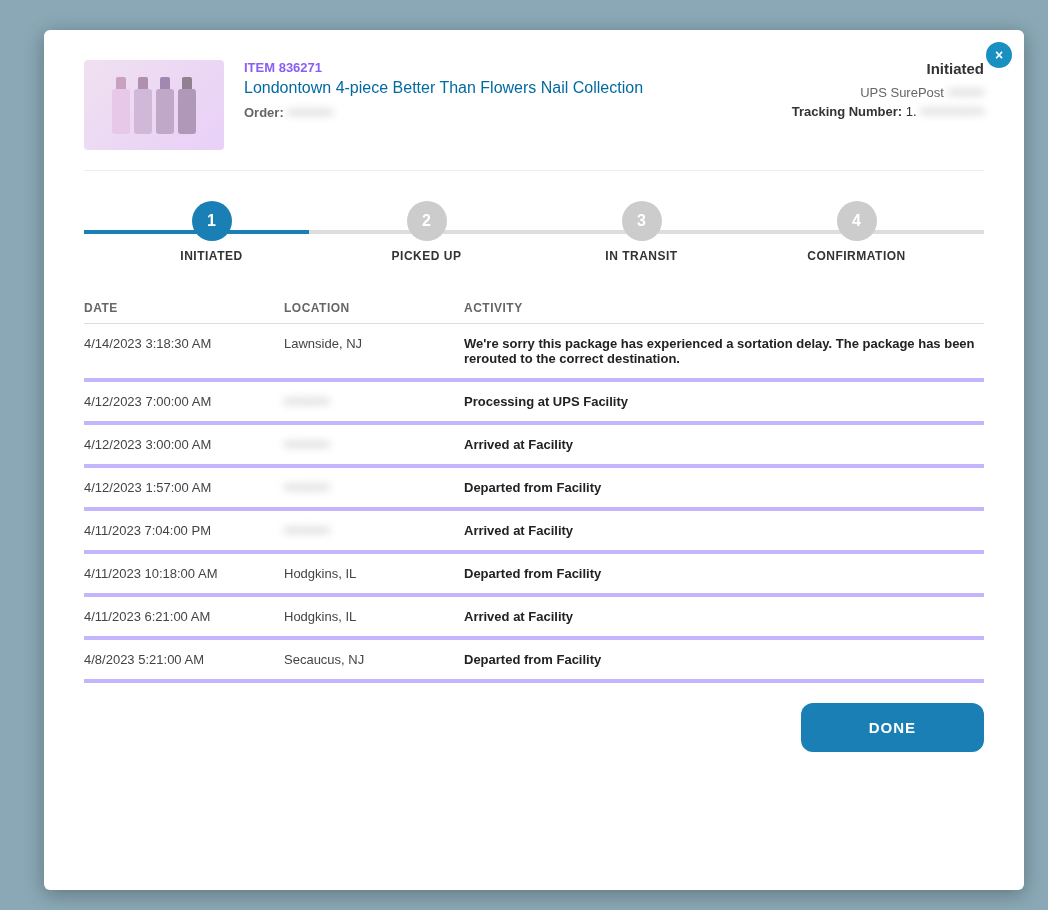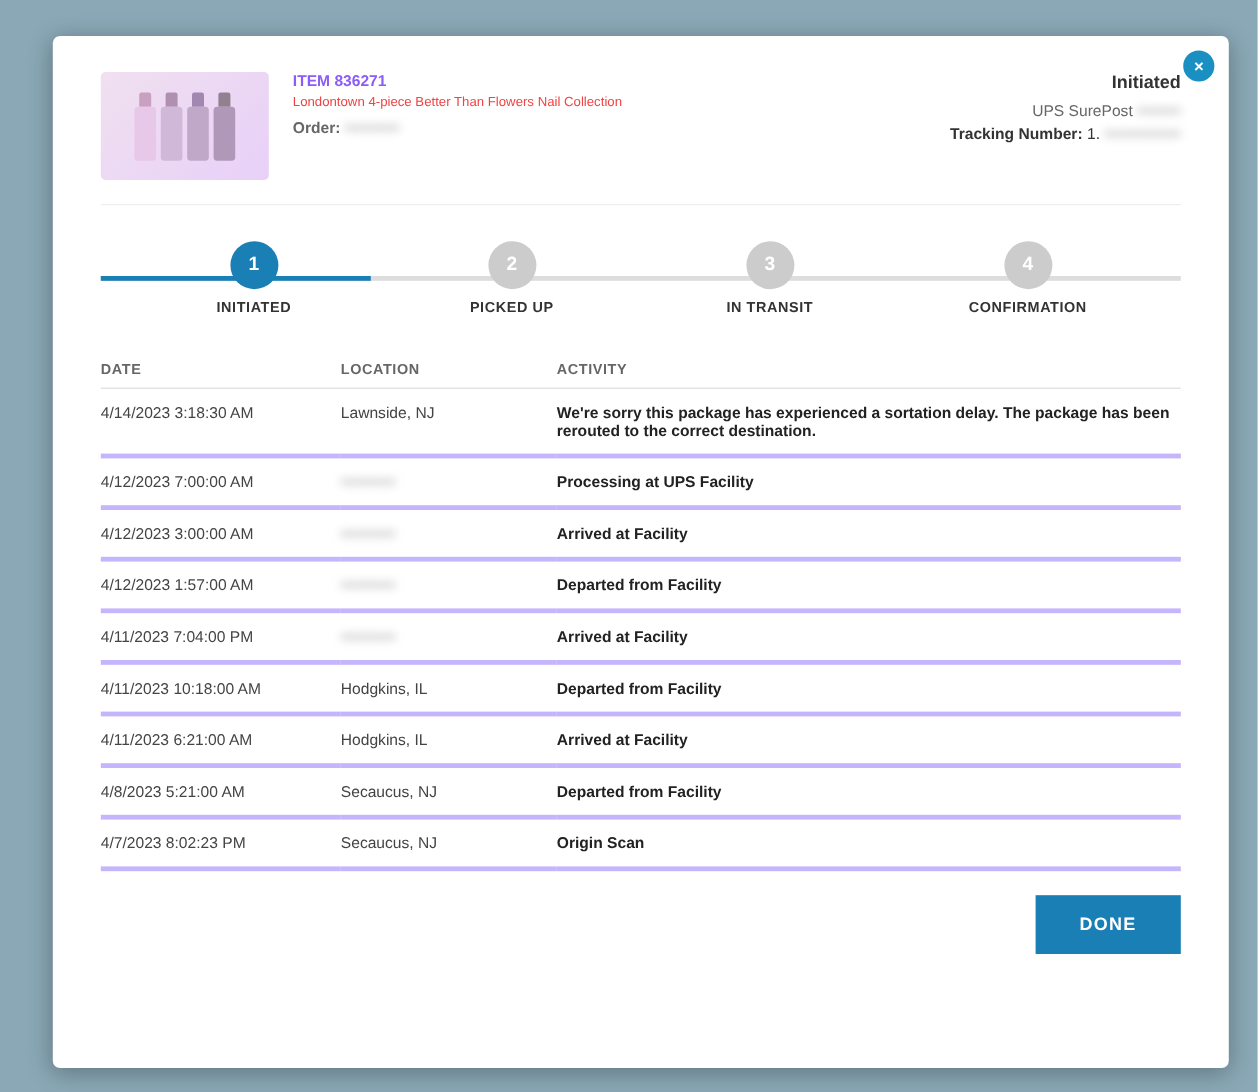--- a/index.html
+++ b/index.html
@@ -116,22 +116,22 @@
 
     .item-number {
       font-size: 13px;
       color: #8b5cf6;
       font-weight: bold;
       margin-bottom: 4px;
       text-transform: uppercase;
     }
 
     .product-name {
-      font-size: 11px;
-      color: #ef4444;
+      font-size: 16px;
+      color: #0369a1;
       margin-bottom: 8px;
     }
 
     .order-info {
       font-size: 13px;
       color: #666;
     }
 
     .order-label {
       font-weight: bold;
@@ -284,25 +284,25 @@
     .done-section {
       display: flex;
       justify-content: flex-end;
       margin-top: 20px;
     }
 
     .done-btn {
       background: #1a7fb5;
       color: #fff;
       border: none;
-      padding: 16px 37px;
+      padding: 16px 68px;
       font-size: 15px;
       font-weight: bold;
       letter-spacing: 1px;
-      border-radius: 0;
+      border-radius: 12px;
       cursor: pointer;
       text-transform: uppercase;
     }
 
     .blurred-text {
       filter: blur(4px);
       user-select: none;
       color: #999;
     }
   </style>
@@ -439,25 +439,20 @@
           <tr>
             <td>4/11/2023 6:21:00 AM</td>
             <td>Hodgkins, IL</td>
             <td class="activity-bold">Arrived at Facility</td>
           </tr>
           <tr>
             <td>4/8/2023 5:21:00 AM</td>
             <td>Secaucus, NJ</td>
             <td class="activity-bold">Departed from Facility</td>
           </tr>
-          <tr>
-            <td>4/7/2023 8:02:23 PM</td>
-            <td>Secaucus, NJ</td>
-            <td class="activity-bold">Origin Scan</td>
-          </tr>
         </tbody>
     </table>
 
     <div class="done-section">
       <button class="done-btn">DONE</button>
     </div>
 
   </div>
 </div>
 

